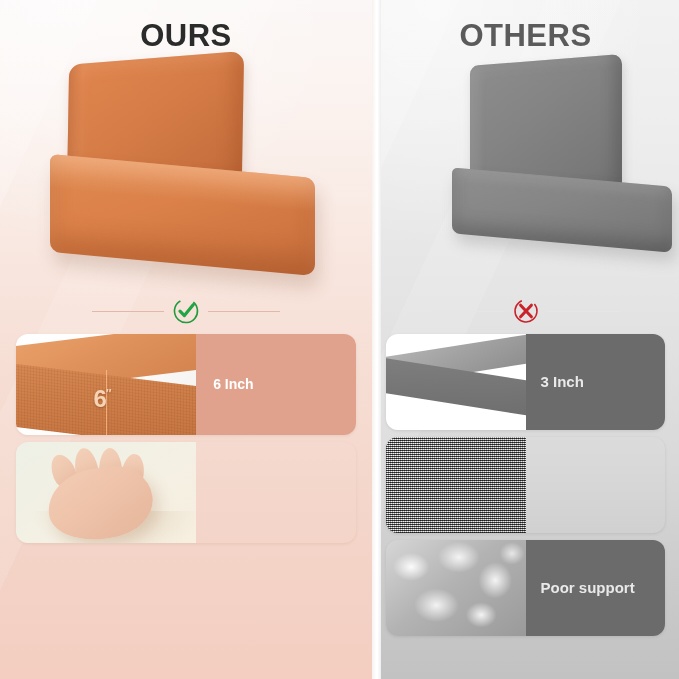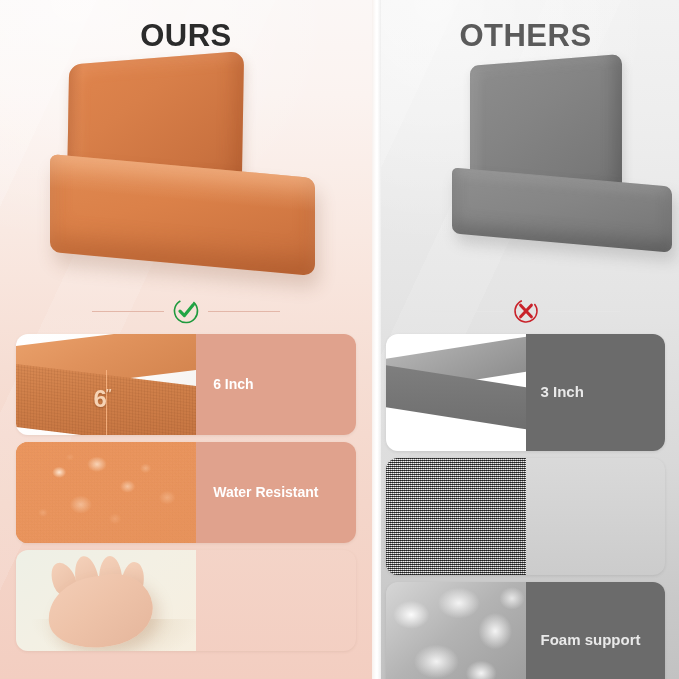--- a/index.html
+++ b/index.html
@@ -123,21 +123,21 @@
   .features.ours   { top: 334px; padding: 0 16px; }
   .features.others { top: 334px; padding: 0 14px; }
 
   .card {
     display: flex; align-items: stretch;
     border-radius: 12px; overflow: hidden;
     margin-bottom: 7px;
     box-shadow: 0 1px 3px rgba(120,80,60,.10);
   }
   .card-ours { height: 101px; }
-  .card-others { height: 117px; box-shadow: 0 1px 3px rgba(80,80,80,.14); }
+  .card-others { height: 96px; box-shadow: 0 1px 3px rgba(80,80,80,.14); }
 
   .card-img { flex: 0 0 53%; position: relative; overflow: hidden; }
   .card-others .card-img { flex: 0 0 50%; }
   .card-text {
     flex: 1; display: flex; align-items: center;
     padding-left: 17px;
     font-size: 14px; font-weight: bold; line-height: 1.22;
     color: #ffffff;
   }
   .card-ours .card-text   { background: #e0a28d; }
@@ -278,24 +278,20 @@
           <div class="slab-top"></div>
           <div class="slab-front"></div>
           <div class="tick"></div>
           <div class="six">
             <span>6</span><sup>″</sup>
           </div>
         </div>
         <div class="card-text">6 Inch</div>
       </div>
 
-      <div class="card card-ours">
-        <div class="card-img img-water"></div>
-        <div class="card-text">Water Resistant</div>
-      </div>
 
       <div class="card card-ours">
         <div class="card-img img-foam">
           <div class="dent"></div>
           <div class="fng f1"></div>
           <div class="fng f2"></div>
           <div class="fng f3"></div>
           <div class="fng f4"></div>
           <div class="palm"></div>
         </div>
@@ -334,20 +330,20 @@
         </div>
         <div class="card-text">3 Inch</div>
       </div>
 
       <div class="card card-others">
         <div class="card-img img-mesh"></div>
       </div>
 
       <div class="card card-others">
         <div class="card-img img-fiber"></div>
-        <div class="card-text">Foam support</div>
+        <div class="card-text">Poor support</div>
       </div>
 
     </div>
   </div>
 
   <div class="divider"></div>
 </div>
 
 </body></html>

